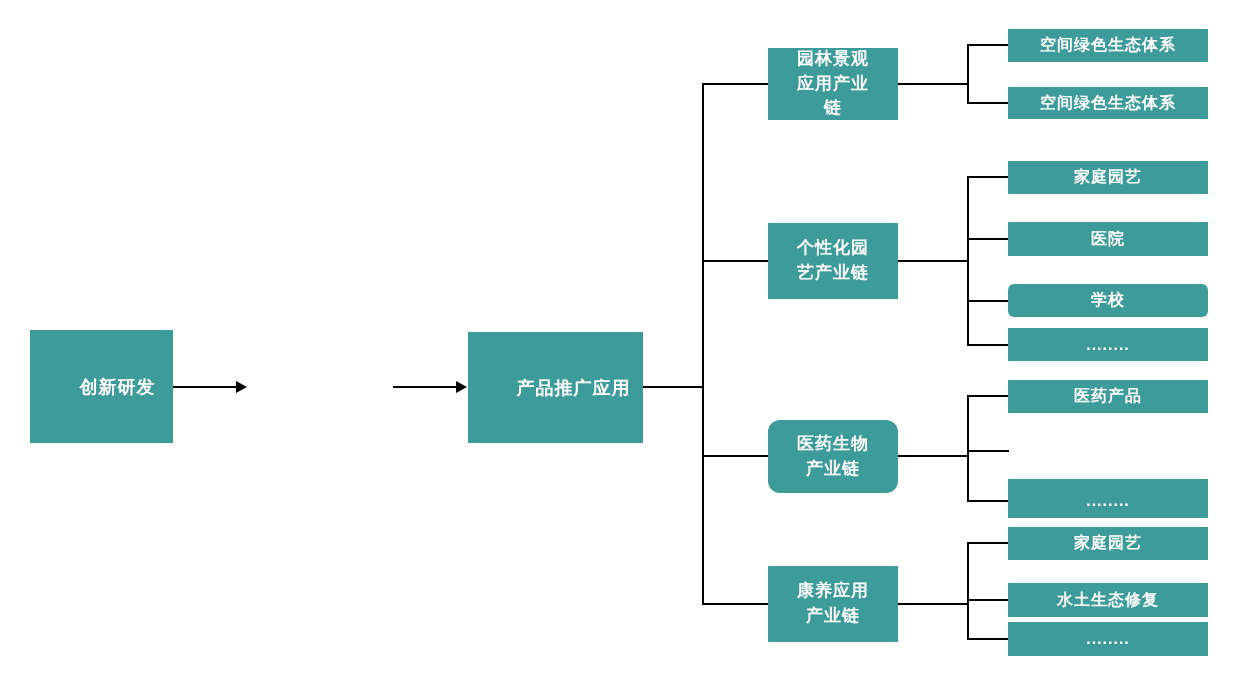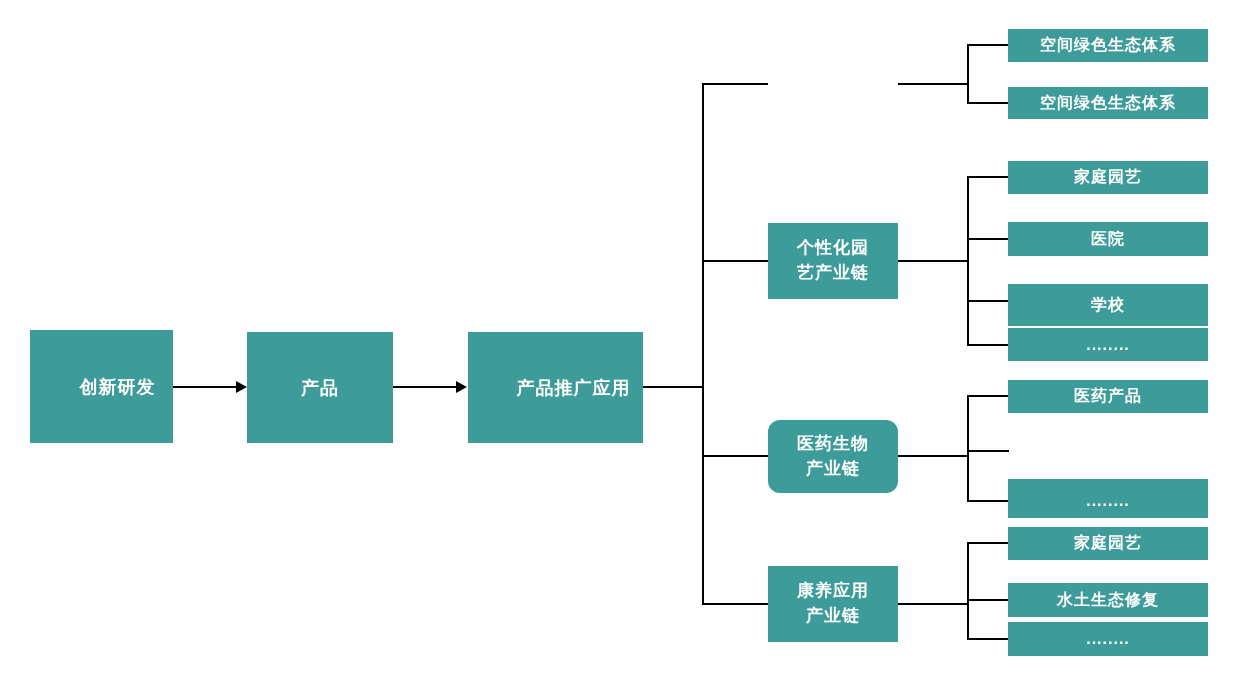--- a/index.html
+++ b/index.html
@@ -22,37 +22,39 @@
     border-top:6px solid transparent;border-bottom:6px solid transparent;
     border-left:11px solid #000000;
   }
 </style>
 </head>
 <body>
 
 <div id="canvas">
 
   <div class="box main-box" style="left:30px;top:330px;width:143px;height:113px;padding-left:32px;">创新研发</div>
-  <div class="box main-box" style="left:247px;top:332px;width:146px;height:111px;">产品</div>
   <div class="box main-box" style="left:468px;top:332px;width:175px;height:111px;padding-left:36px;">产品推广应用</div>
 
   <div class="hline" style="left:173px;top:386px;width:63px;"></div>
   <div class="arrowhead" style="left:236px;top:381px;"></div>
   <div class="hline" style="left:393px;top:386px;width:63px;"></div>
   <div class="arrowhead" style="left:456px;top:381px;"></div>
 
   <div class="hline" style="left:643px;top:386px;width:61px;"></div>
 
   <div class="vline" style="left:702px;top:83px;height:522px;"></div>
 
   <div class="hline" style="left:703px;top:83px;width:65px;"></div>
   <div class="hline" style="left:703px;top:260px;width:65px;"></div>
   <div class="hline" style="left:703px;top:455px;width:65px;"></div>
   <div class="hline" style="left:703px;top:603px;width:65px;"></div>
 
+  <div class="box chain-box" style="left:768px;top:48px;width:130px;height:72px;">园林景观
+应用产业
+链</div>
   <div class="box chain-box" style="left:768px;top:223px;width:130px;height:76px;">个性化园
 艺产业链</div>
   <div class="box chain-box" style="left:768px;top:420px;width:130px;height:73px;border-radius:12px;">医药生物
 产业链</div>
   <div class="box chain-box" style="left:768px;top:566px;width:130px;height:76px;">康养应用
 产业链</div>
 
   <div class="hline" style="left:898px;top:83px;width:71px;"></div>
   <div class="hline" style="left:898px;top:260px;width:71px;"></div>
   <div class="hline" style="left:898px;top:455px;width:71px;"></div>
@@ -74,21 +76,21 @@
   <div class="hline" style="left:968px;top:500px;width:41px;"></div>
   <div class="hline" style="left:968px;top:542px;width:41px;"></div>
   <div class="hline" style="left:968px;top:599px;width:41px;"></div>
   <div class="hline" style="left:968px;top:638px;width:41px;"></div>
 
   <div class="box leaf-box" style="left:1008px;top:29px;width:200px;height:33px;">空间绿色生态体系</div>
   <div class="box leaf-box" style="left:1008px;top:87px;width:200px;height:32px;">空间绿色生态体系</div>
 
   <div class="box leaf-box" style="left:1008px;top:161px;width:200px;height:33px;">家庭园艺</div>
   <div class="box leaf-box" style="left:1008px;top:222px;width:200px;height:34px;">医院</div>
-  <div class="box leaf-box" style="left:1008px;top:284px;width:200px;height:42px;">学校</div>
+  <div class="box leaf-box" style="left:1008px;top:284px;width:200px;height:33px;border-radius:6px;">学校</div>
   <div class="box leaf-box" style="left:1008px;top:328px;width:200px;height:33px;">........</div>
 
   <div class="box leaf-box" style="left:1008px;top:380px;width:200px;height:33px;">医药产品</div>
   <div class="box leaf-box" style="left:1008px;top:435px;width:200px;height:33px;margin-top:44px;">美容保健</div>
   <div class="box leaf-box" style="left:1008px;top:484px;width:200px;height:34px;">........</div>
 
   <div class="box leaf-box" style="left:1008px;top:527px;width:200px;height:33px;">家庭园艺</div>
   <div class="box leaf-box" style="left:1008px;top:583px;width:200px;height:34px;">水土生态修复</div>
   <div class="box leaf-box" style="left:1008px;top:622px;width:200px;height:34px;">........</div>
 

